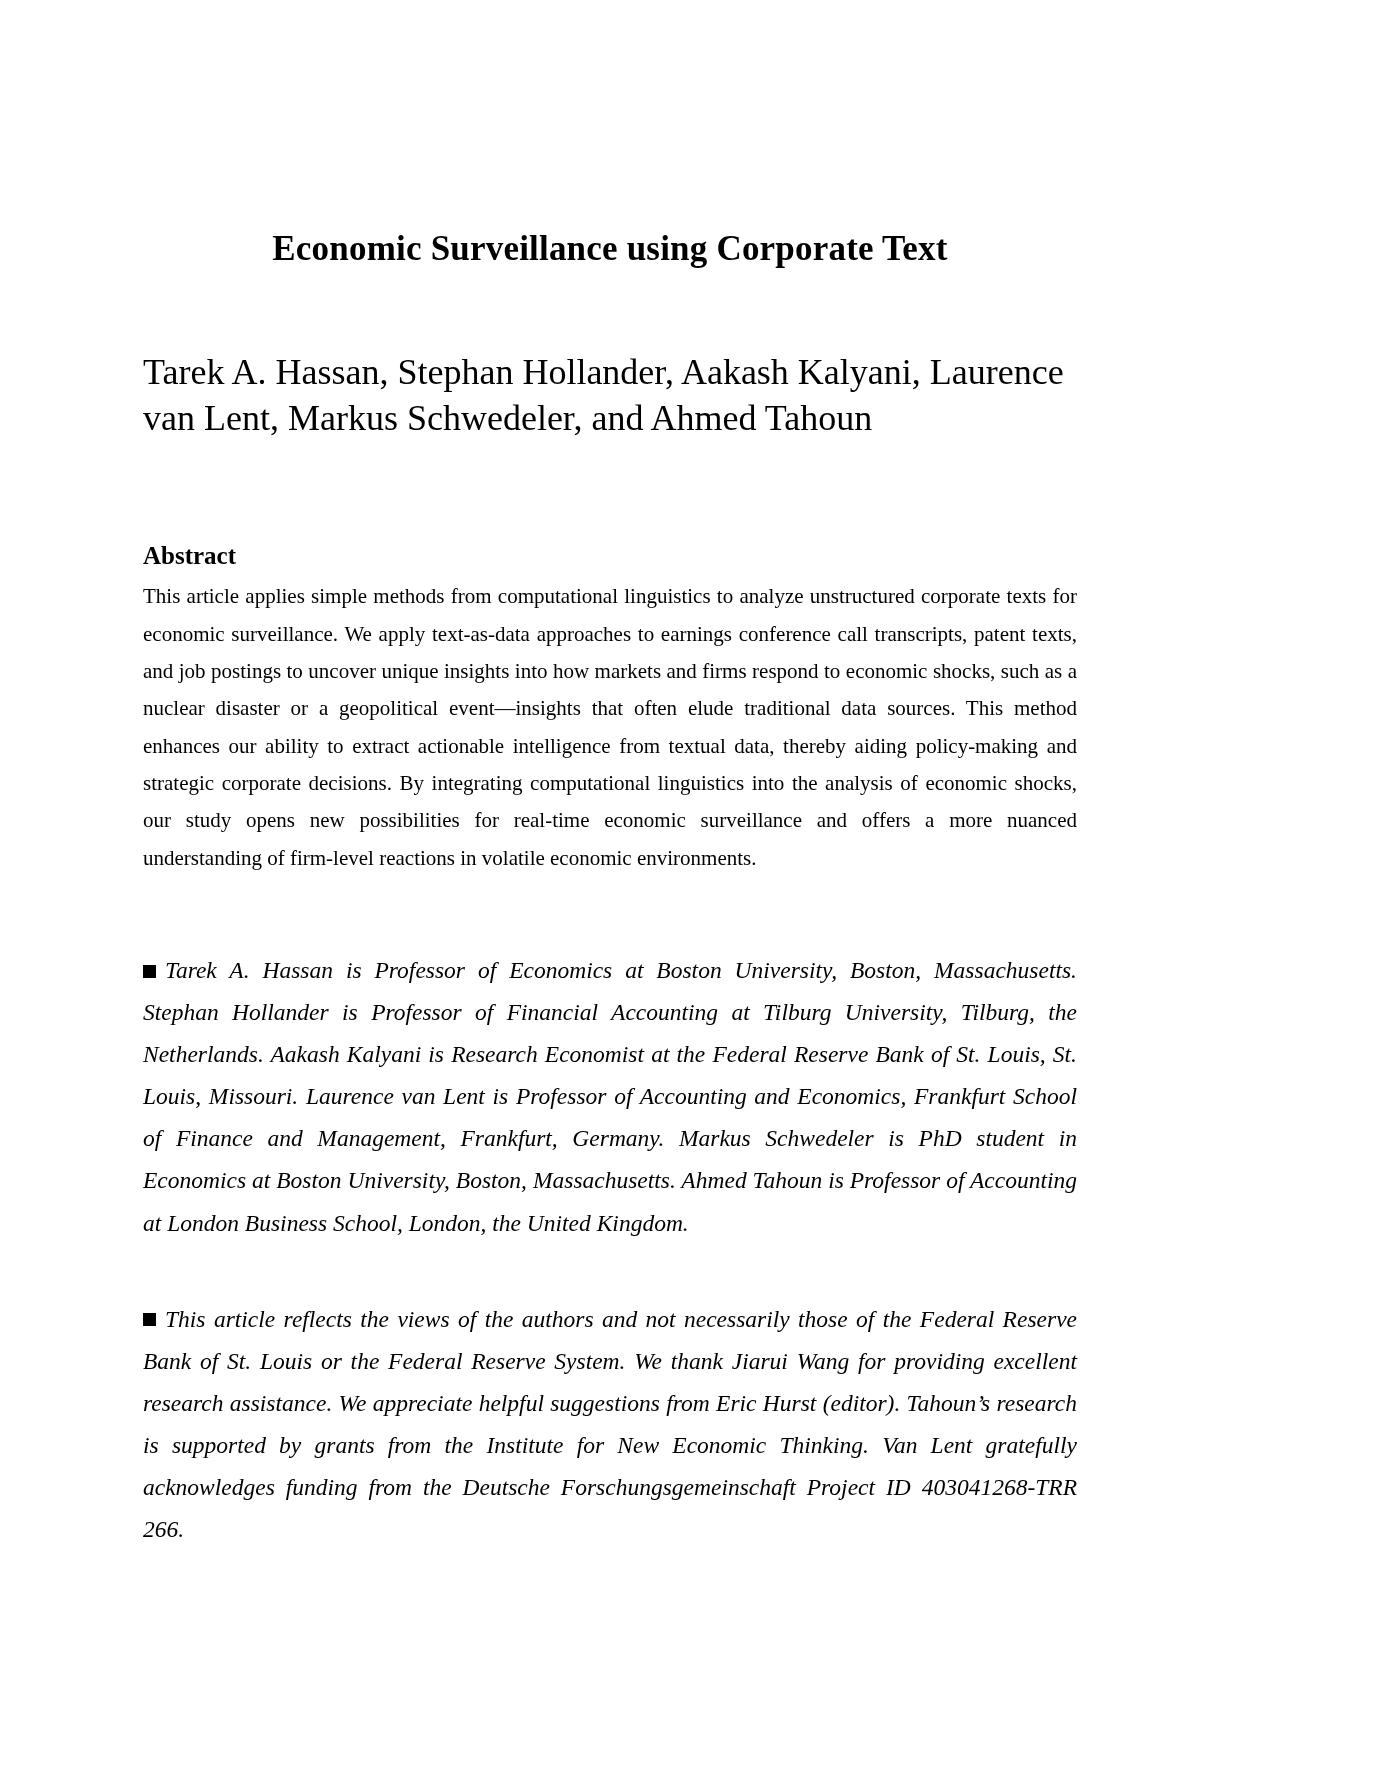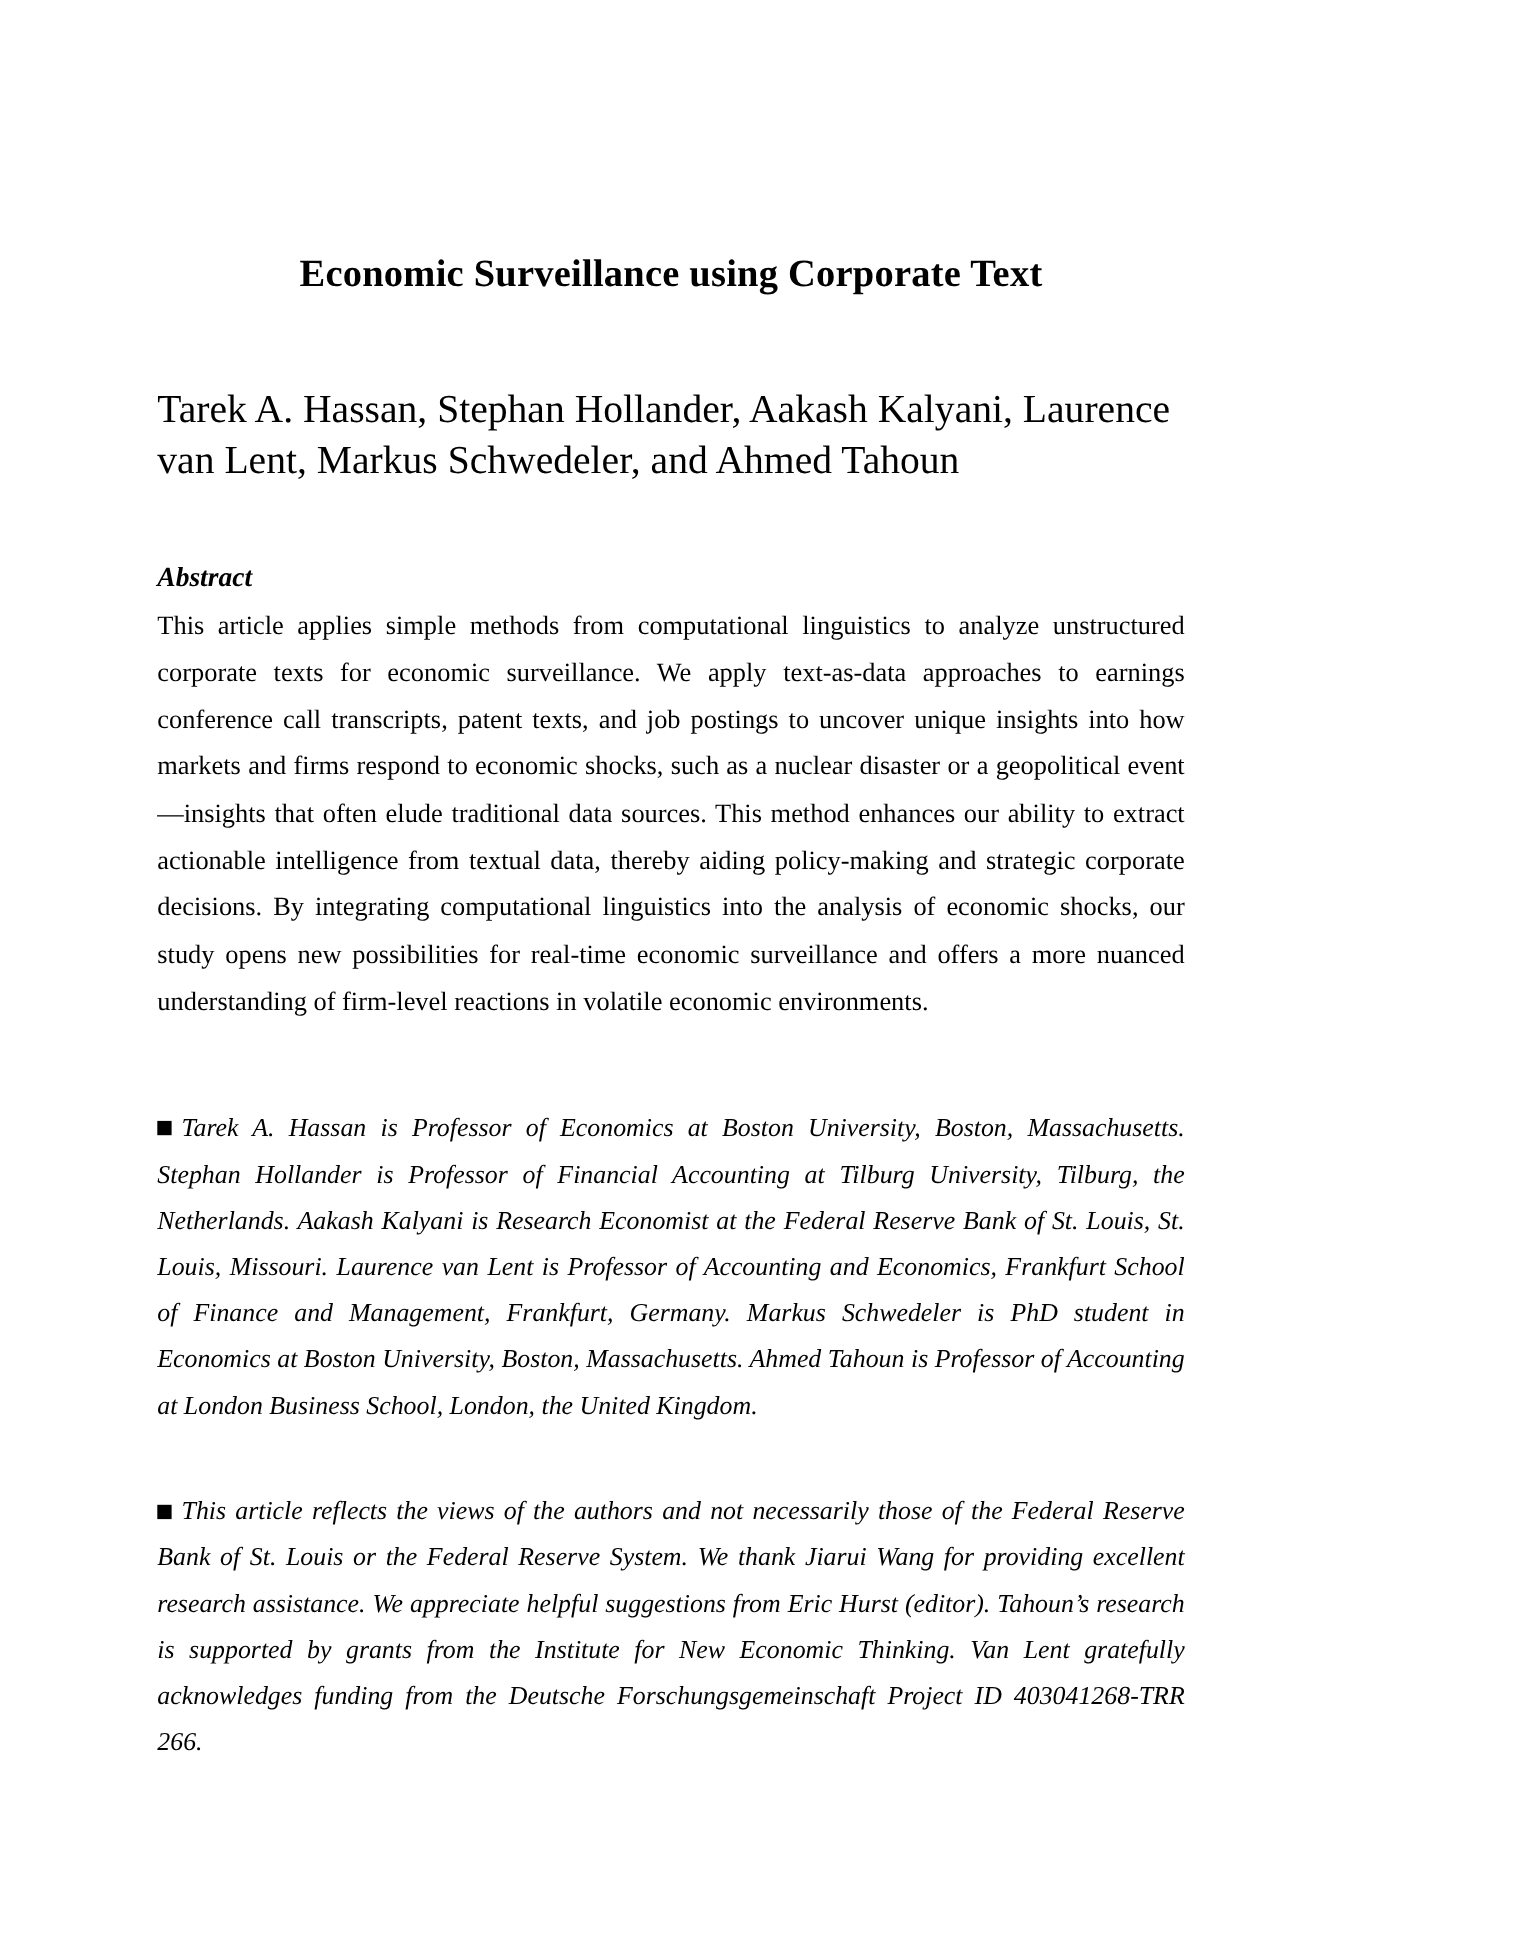--- a/index.html
+++ b/index.html
@@ -45,26 +45,25 @@
     line-height: 1.28;
     text-align: left;
     margin-top: 79px;
     width: 930px;
   }
 
   
   .abstract-heading {
     font-size: 25px;
     font-weight: bold;
-    margin-top: 70px;
+    margin-top: 100px;
     line-height: 1.2;
-    font-style: italic;
   }
   .abstract-body {
-    font-size: 24px;
+    font-size: 21px;
     line-height: 1.78;
     text-align: justify;
     text-justify: inter-word;
     margin-top: 7px;
     width: 934px;
     hyphens: manual;
   }
 
   
   .footnote {

